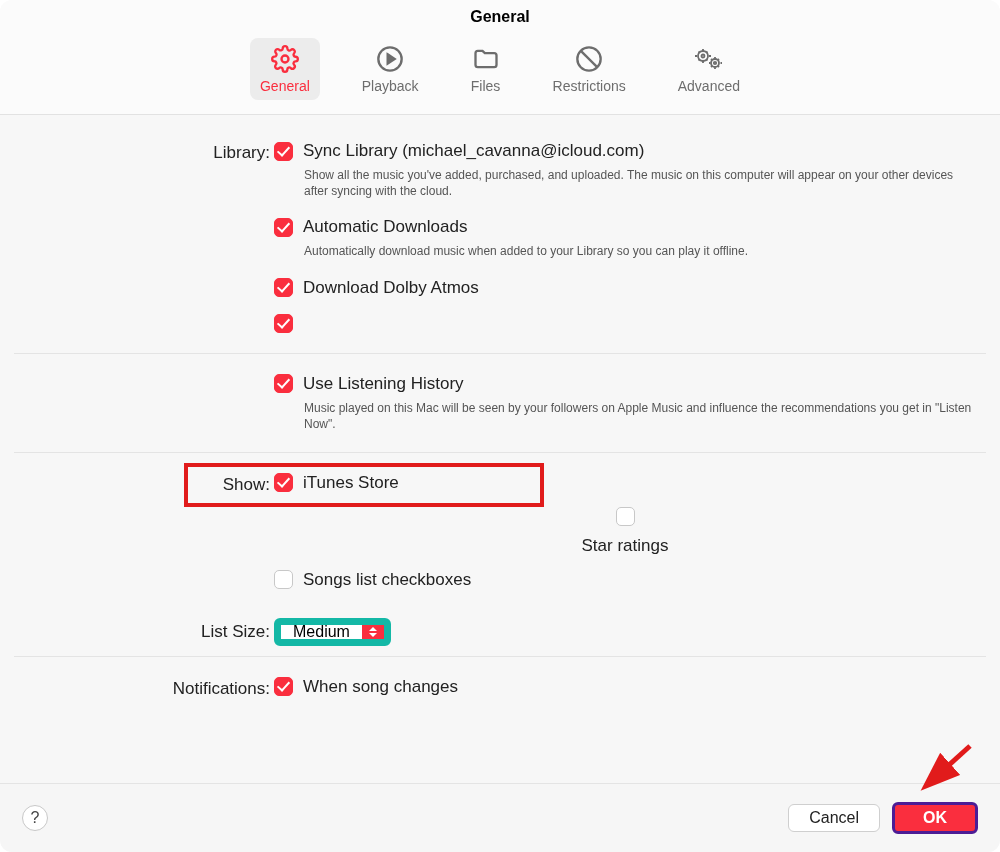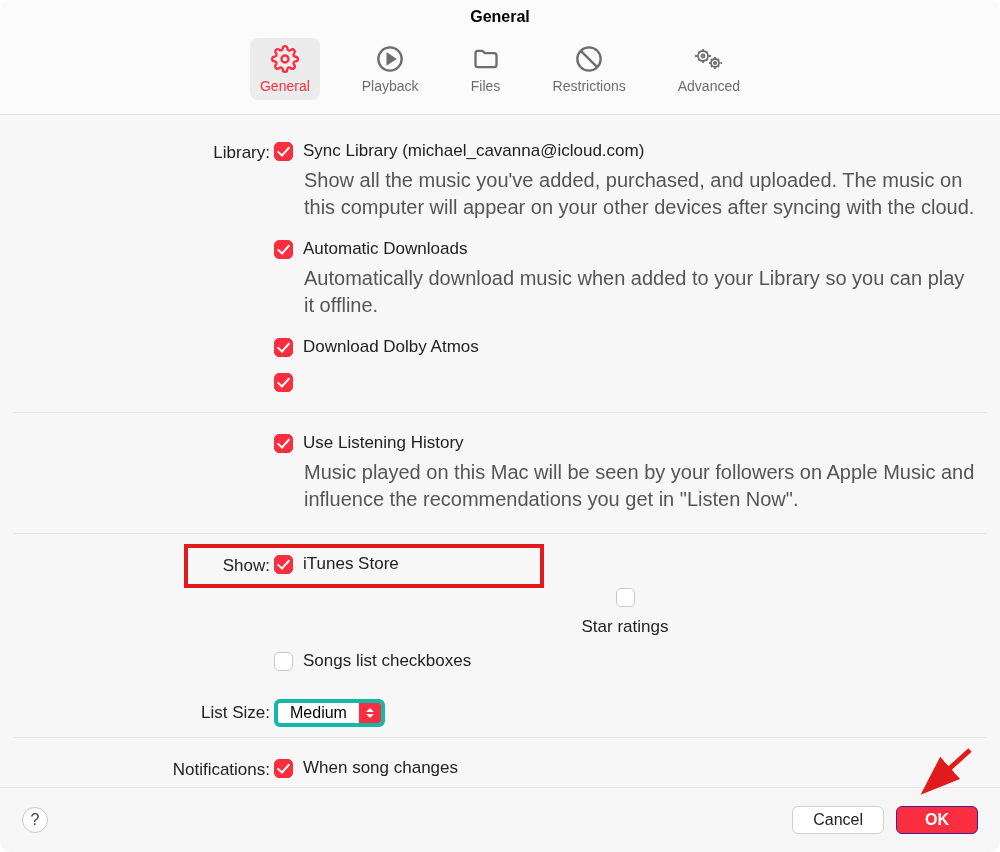--- a/index.html
+++ b/index.html
@@ -85,21 +85,21 @@
       flex: 1;
       padding-right: 10px;
     }
     .check-line {
       display: flex;
       align-items: center;
       gap: 10px;
       margin-bottom: 4px;
     }
     .desc {
-      font-size: 20px;
+      font-size: 12px;
       color: #555;
       line-height: 1.35;
       margin: 6px 0 18px 30px;
     }
     .chk {
       appearance: none;
       width: 19px;
       height: 19px;
       border-radius: 5px;
       border: 1px solid #c8c8c8;
@@ -128,21 +128,21 @@
       color: #222;
     }
     .sep {
       height: 1px;
       background: #e4e4e4;
       margin: 10px 0 20px;
     }
     .select-wrap {
       display: inline-flex;
       align-items: center;
-      border: 4px solid #14b8a6;
+      border: 7px solid #14b8a6;
       border-radius: 6px;
       background: #fff;
       height: 28px;
       overflow: hidden;
     }
     .select-val {
       padding: 0 12px;
       font-size: 16px;
     }
     .select-btn {
@@ -190,21 +190,21 @@
       margin-left: 12px;
     }
     .btn-cancel {
       background: #fff;
       border: 1px solid #cfcfcf;
       color: #222;
       text-align: right;
     }
     .btn-ok {
       background: #fa2e3e;
-      border: 1px solid #4c1d95;
+      border: 3px solid #4c1d95;
       color: #fff;
       font-weight: 600;
       padding: 4px 28px;
     }
   </style>
 </head>
 <body>
 
 <div class="window">
   <div class="titlebar">General</div>

